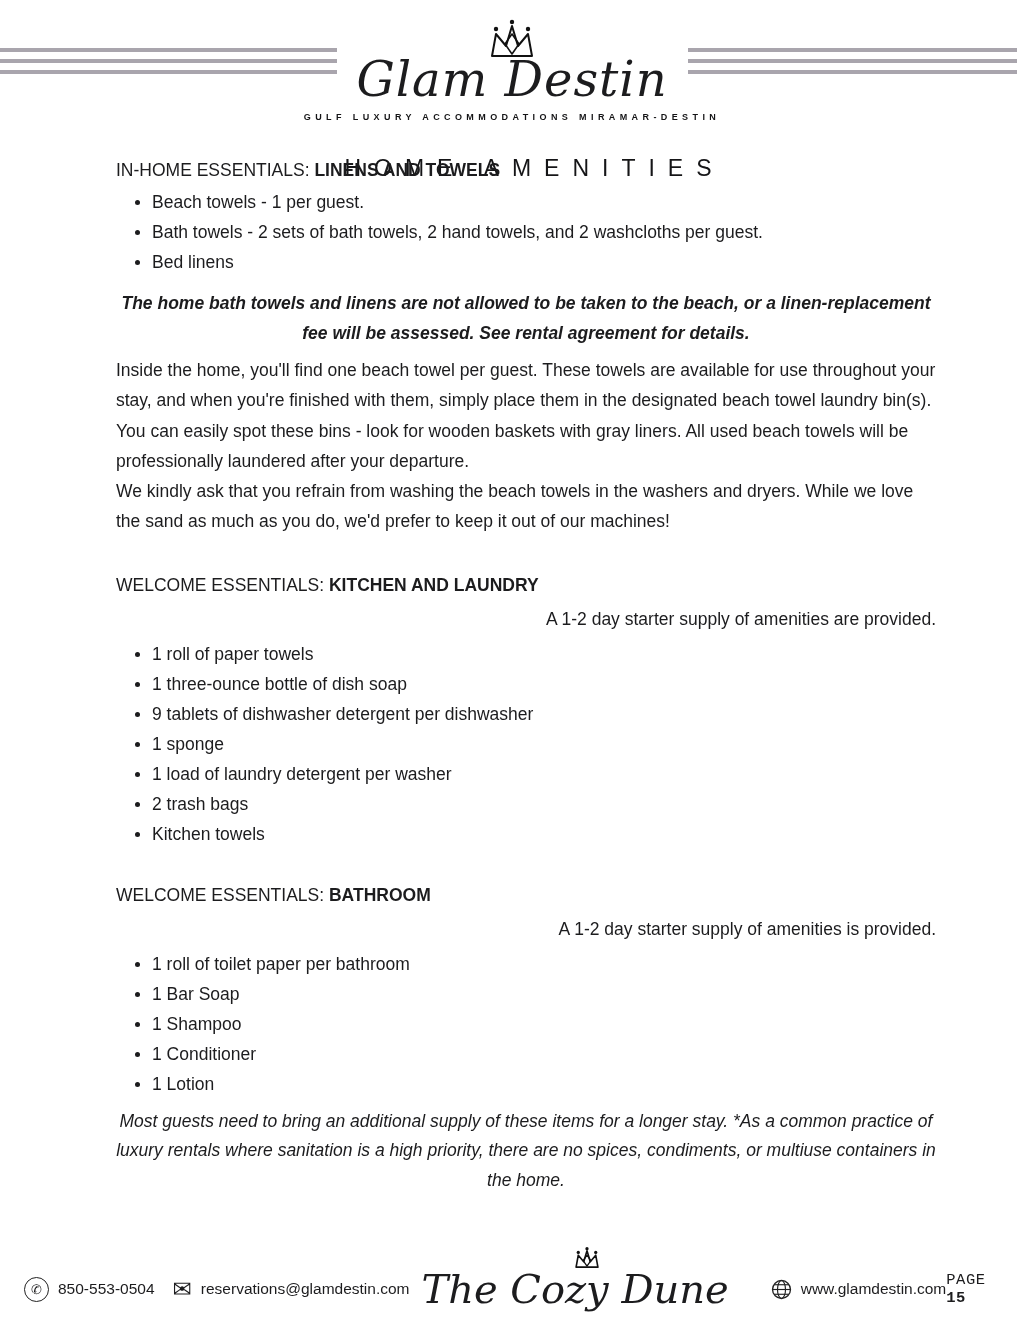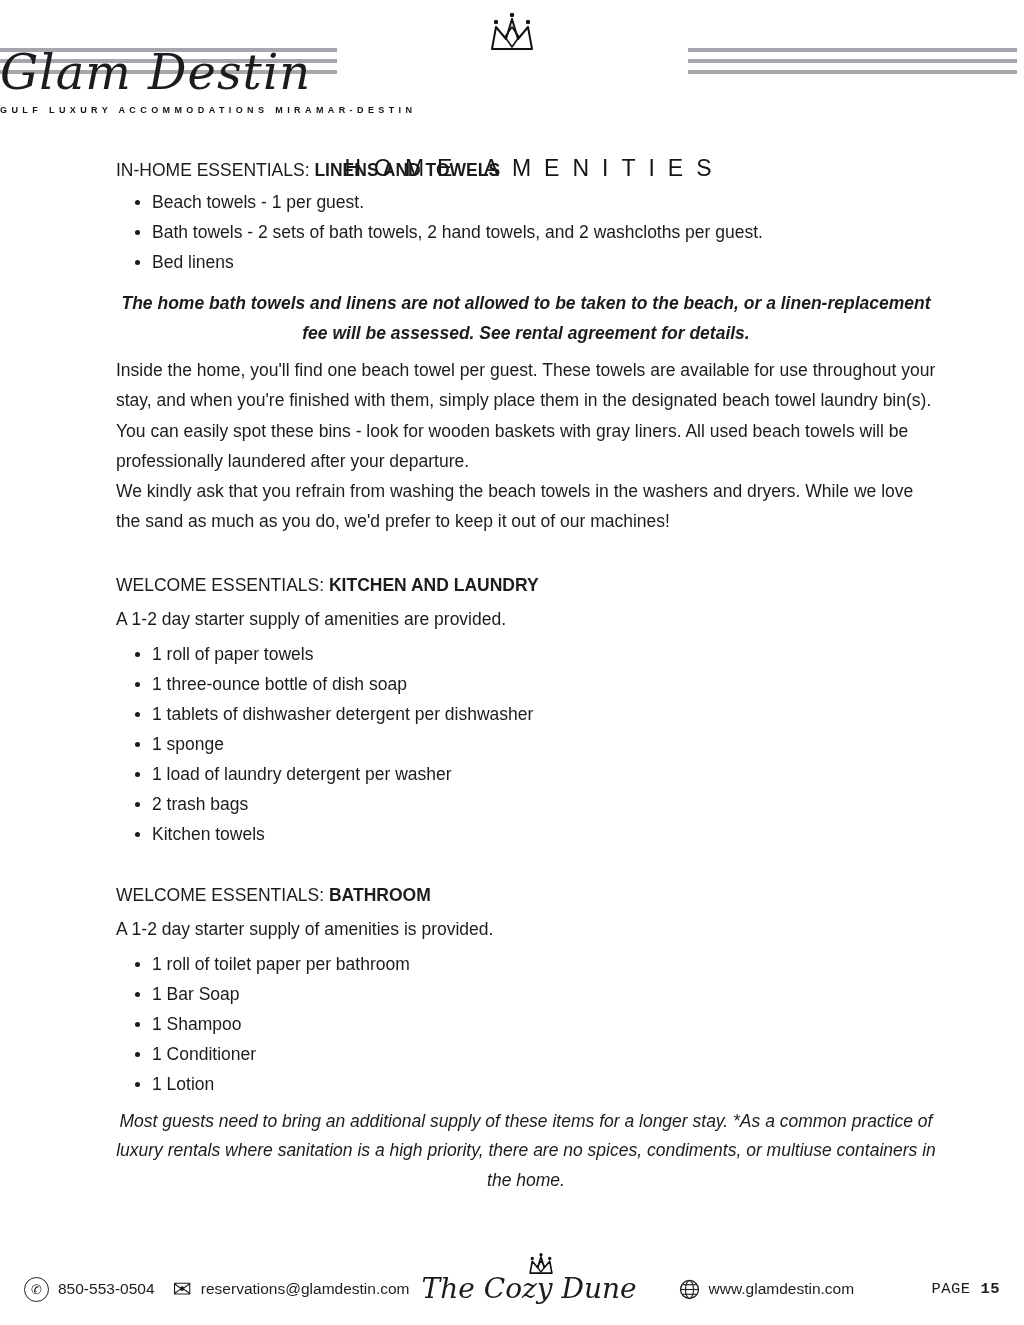--- a/index.html
+++ b/index.html
@@ -6,21 +6,21 @@
   html,body { margin:0; padding:0; background:#ffffff; }
   body { font-family:"Liberation Sans", sans-serif; color:#1c1c1e; }
   .page { position:relative; width:1024px; height:1325px; background:#fff; overflow:hidden; }
 
   
   .deco-lines { position:absolute; top:48px; }
   .deco-lines.left { left:0; width:337px; }
   .deco-lines.right { left:688px; width:329px; }
   .deco-line { height:4px; margin-bottom:7px; background:#a9a5ad; }
 
-  .brand { position:absolute; top:12px; left:0; width:100%; }
+  .brand { position:absolute; top:19px; left:0; width:100%; text-align:center; }
   .crown-main { display:block; margin:0 auto -10px auto; }
   .logo-text { font-family:"DejaVu Serif", serif; font-style:italic; font-size:48px; line-height:1.1; letter-spacing:1px; }
   .tagline { font-size:9px; font-weight:bold; letter-spacing:4.4px; margin-top:6px; color:#141416; }
 
   .title { position:absolute; top:126px; left:16px; width:100%; text-align:center;
            font-size:23px; letter-spacing:13px; padding-left:13px; color:#151517;margin-top:29px; }
 
   
   .content { position:absolute; left:116px; top:158px; width:820px; font-size:17.5px; }
   .section-heading { margin:0; font-size:17.5px; font-weight:normal; line-height:24px; }
@@ -31,32 +31,32 @@
 
   ul.bullets { list-style:none; margin:5px 0 0 0; padding:0; }
   ul.bullets li { position:relative; padding-left:36px; line-height:30px; }
   ul.bullets li::before { content:""; position:absolute; left:19px; top:13px;
                           width:5px; height:5px; border-radius:50%; background:#1c1c1e; }
 
   .note-bold { margin-top:12px; font-style:italic; font-weight:bold; text-align:center; line-height:29.5px; }
   .note-italic { margin-top:8px; font-style:italic; text-align:center; line-height:29.5px; }
   .para { margin:7px 0 0 0; line-height:30.3px; }
   .para + .para { margin-top:0; }
-  .intro { margin:7px 0 0 0; line-height:30px; }
+  .intro { margin:7px 0 0 0; line-height:30px;text-align:right; }
 
   
   .footer { position:absolute; left:0; top:1258px; width:1024px; height:62px;
             display:flex; align-items:center; padding:0 24px; font-size:15.5px; }
   .f-group { display:flex; align-items:center; gap:9px; white-space:nowrap; }
   .phone-icon { width:25px; height:25px; border:1.5px solid #222; border-radius:50%;
                 display:flex; align-items:center; justify-content:center; font-size:13px; line-height:1; }
   .envelope-icon { font-size:23px; line-height:1; }
   .f-email { margin-left:18px; }
   .f-script { margin-left:12px; position:relative; font-family:"DejaVu Serif", serif;
-              font-style:italic; font-size:28px; line-height:1; white-space:nowrap; }
+              font-style:italic; font-size:40px; line-height:1; white-space:nowrap; }
   .crown-small { position:absolute; top:-22px; left:50%; margin-left:-4px; }
   .f-web { margin-left:42px; }
   .f-page { margin-left:auto; letter-spacing:0.5px;font-family:Liberation Mono, monospace; }
   .f-page .pn { font-weight:bold; }
 </style>
 </head>
 <body>
 
 <div class="page">
 
@@ -96,21 +96,21 @@
     <div class="note-bold">The home bath towels and linens are not allowed to be taken to the beach, or a linen-replacement fee will be assessed. See rental agreement for details.</div>
 
     <p class="para">Inside the home, you'll find one beach towel per guest. These towels are available for use throughout your stay, and when you're finished with them, simply place them in the designated beach towel laundry bin(s). You can easily spot these bins - look for wooden baskets with gray liners. All used beach towels will be professionally laundered after your departure.</p>
     <p class="para">We kindly ask that you refrain from washing the beach towels in the washers and dryers. While we love the sand as much as you do, we'd prefer to keep it out of our machines!</p>
 
     <h2 class="section-heading mt-s3"><span>WELCOME ESSENTIALS: </span><span class="hb">KITCHEN AND LAUNDRY</span></h2>
     <p class="intro">A 1-2 day starter supply of amenities are provided.</p>
     <ul class="bullets">
       <li>1 roll of paper towels</li>
       <li>1 three-ounce bottle of dish soap</li>
-      <li>1 tablets of dishwasher detergent per dishwasher</li>
+      <li>9 tablets of dishwasher detergent per dishwasher</li>
       <li>1 sponge</li>
       <li>1 load of laundry detergent per washer</li>
       <li>2 trash bags</li>
       <li>Kitchen towels</li>
     </ul>
 
     <h2 class="section-heading mt-s4"><span>WELCOME ESSENTIALS: </span><span class="hb">BATHROOM</span></h2>
     <p class="intro">A 1-2 day starter supply of amenities is provided.</p>
     <ul class="bullets">
       <li>1 roll of toilet paper per bathroom</li>

